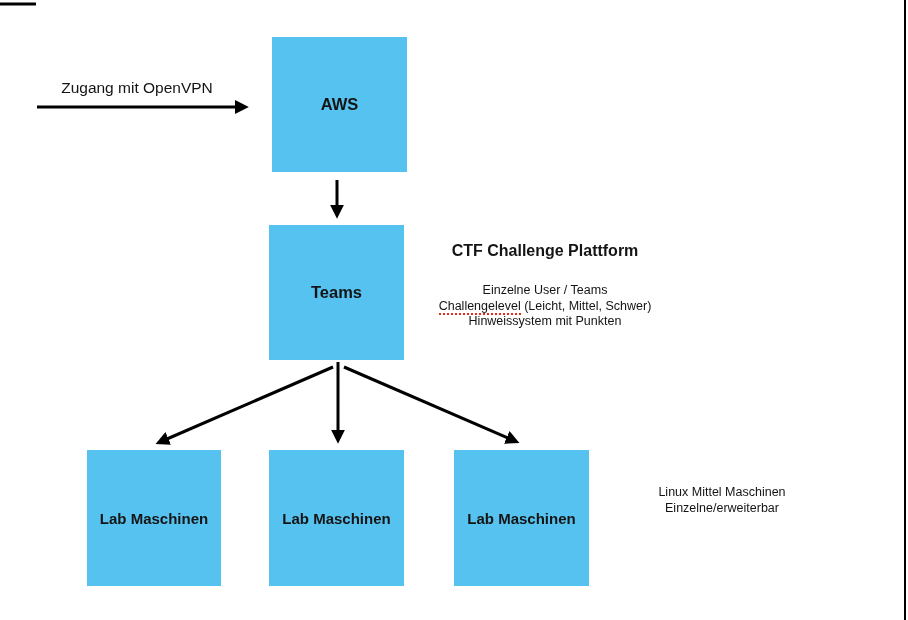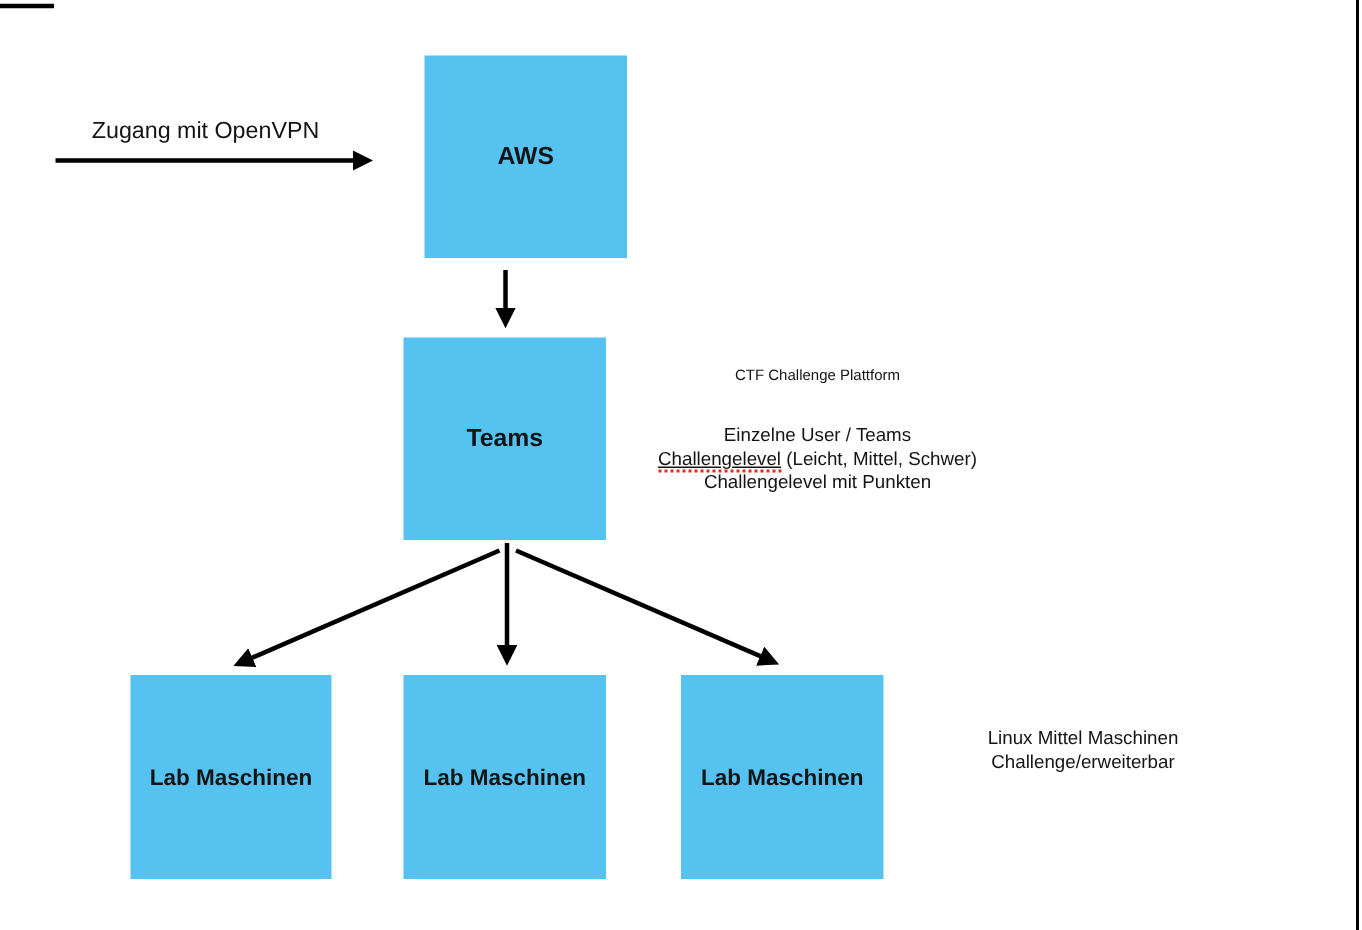--- a/index.html
+++ b/index.html
@@ -38,36 +38,36 @@
     font-size: 15.5px;
     color: #141414;
   }
 
   .annotation {
     position: absolute;
     text-align: center;
     color: #141414;
   }
   .annotation .ann-title {
-    font-size: 10px;
+    font-size: 16px;
     line-height: 19px;
+    font-weight: bold;
   }
   .annotation .ann-body {
     font-size: 12.5px;
     line-height: 15.5px;
   }
   .annotation.ctfd-ann { left: 400px; top: 241px; width: 290px; }
   .annotation.ctfd-ann .ann-body { margin-top: 23px; }
   .annotation.labs-ann { left: 587px; top: 477px; width: 270px; }
   .annotation.labs-ann .ann-body { margin-top: 8px; }
 
   .misspelled {
     border-bottom: 2px dotted #e8291d;
     padding-bottom: 0px;
-    text-decoration: underline;
   }
 </style>
 </head>
 <body>
 
 <div class="canvas">
 
   <svg class="arrow-layer" width="908" height="620" viewBox="0 0 908 620" xmlns="http://www.w3.org/2000/svg">
     <defs>
       <marker id="ah" viewBox="0 0 10 10" refX="6.5" refY="5" markerWidth="4.6" markerHeight="4.6" orient="auto">
@@ -96,21 +96,21 @@
     <g>
       <line x1="338" y1="362" x2="338" y2="439" stroke="#000000" stroke-width="3" marker-end="url(#ah)"></line>
     </g>
     <g>
       <line x1="344" y1="367" x2="515" y2="441" stroke="#000000" stroke-width="3" marker-end="url(#ah)"></line>
     </g>
   </svg>
 
   <div class="edge-label">Zugang mit OpenVPN</div>
 
-  <div class="node big" style="left:283px; top:37px; width:135px; height:135px;">
+  <div class="node big" style="left:272px; top:37px; width:135px; height:135px;">
     <span>AWS</span>
   </div>
 
   <div class="node big" style="left:269px; top:225px; width:135px; height:135px;">
     <span>Teams</span>
   </div>
 
   <div class="node small" style="left:87px; top:450px; width:134px; height:136px;">
     <span>Lab Maschinen</span>
   </div>
@@ -121,24 +121,24 @@
 
   <div class="node small" style="left:454px; top:450px; width:135px; height:136px;">
     <span>Lab Maschinen</span>
   </div>
 
   <div class="annotation ctfd-ann">
     <div class="ann-title">CTF Challenge Plattform</div>
     <div class="ann-body">
       <div>Einzelne User / Teams</div>
       <div><span class="misspelled">Challengelevel</span><span> (Leicht, Mittel, Schwer)</span></div>
-      <div>Challengelevel mit Punkten</div>
+      <div>Hinweissystem mit Punkten</div>
     </div>
   </div>
 
   <div class="annotation labs-ann">
     <div class="ann-body">
       <div>Linux Mittel Maschinen</div>
-      <div>Challenge/erweiterbar</div>
+      <div>Einzelne/erweiterbar</div>
     </div>
   </div>
 
 </div>
 
 </body></html>

